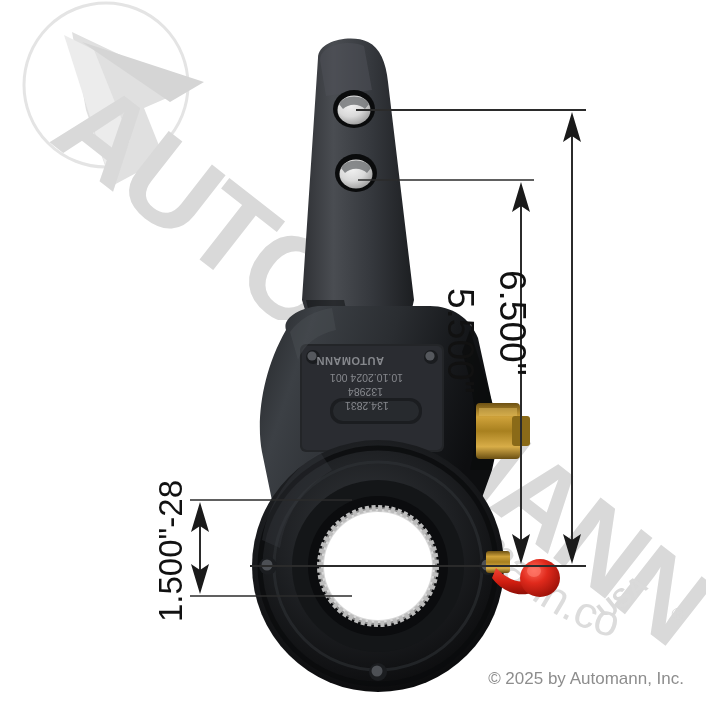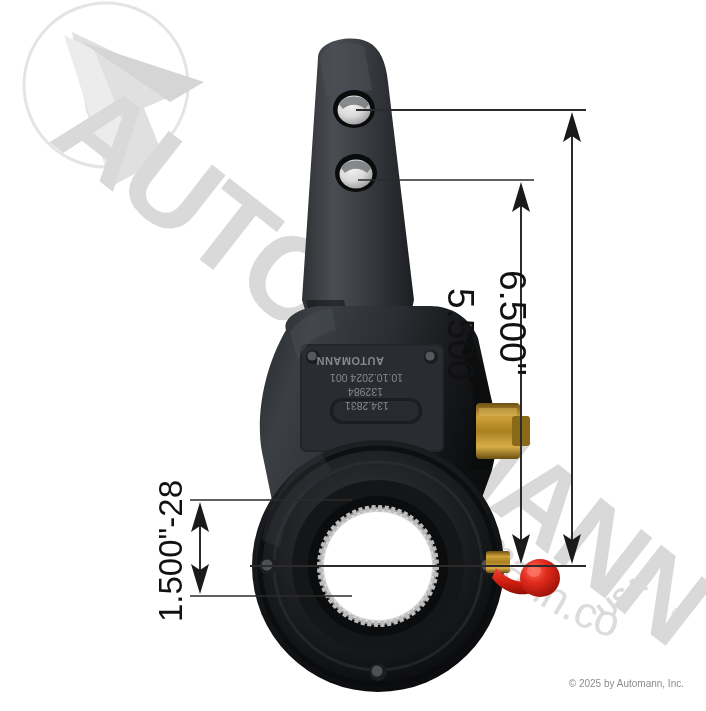--- a/index.html
+++ b/index.html
@@ -36,21 +36,21 @@
   #lab-15{left:152px;top:622px;font-size:33px;transform:rotate(-90deg);transform-origin:left top;}
 
   
   .stamp{position:absolute;color:#8e9095;font-family:"Liberation Sans",sans-serif;
          transform:rotate(180deg);white-space:nowrap;opacity:.92;}
   #stamp-brand{left:316px;top:355px;font-size:11px;font-weight:700;letter-spacing:.5px;}
   #stamp-l1{left:330px;top:372px;font-size:10.5px;}
   #stamp-l2{left:348px;top:386px;font-size:10.5px;}
   #stamp-l3{left:345px;top:400px;font-size:10.5px;}
 
-  #copyright{position:absolute;right:22px;bottom:22px;color:#8d8d8d;font-size:10px;
+  #copyright{position:absolute;right:22px;bottom:22px;color:#8d8d8d;font-size:17px;
              font-family:"Liberation Sans",sans-serif;}
 </style>
 </head>
 <body>
 
 <div id="stage">
 
   <svg id="wm-top" class="wm" viewBox="0 0 340 330">
     <circle cx="112" cy="95" r="82" fill="none" stroke="#e4e4e4" stroke-width="3"></circle>
     <path d="M78 42 L196 98 L150 118 L170 168 L118 196 L92 120 Z" fill="#e0e0e0"></path>

